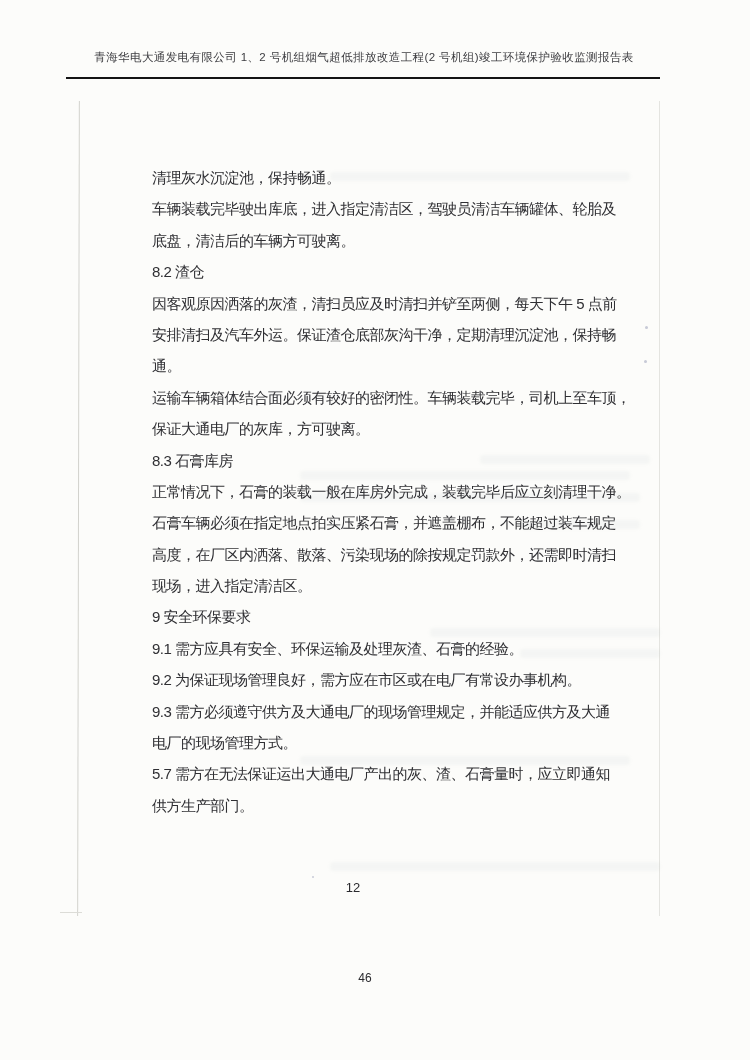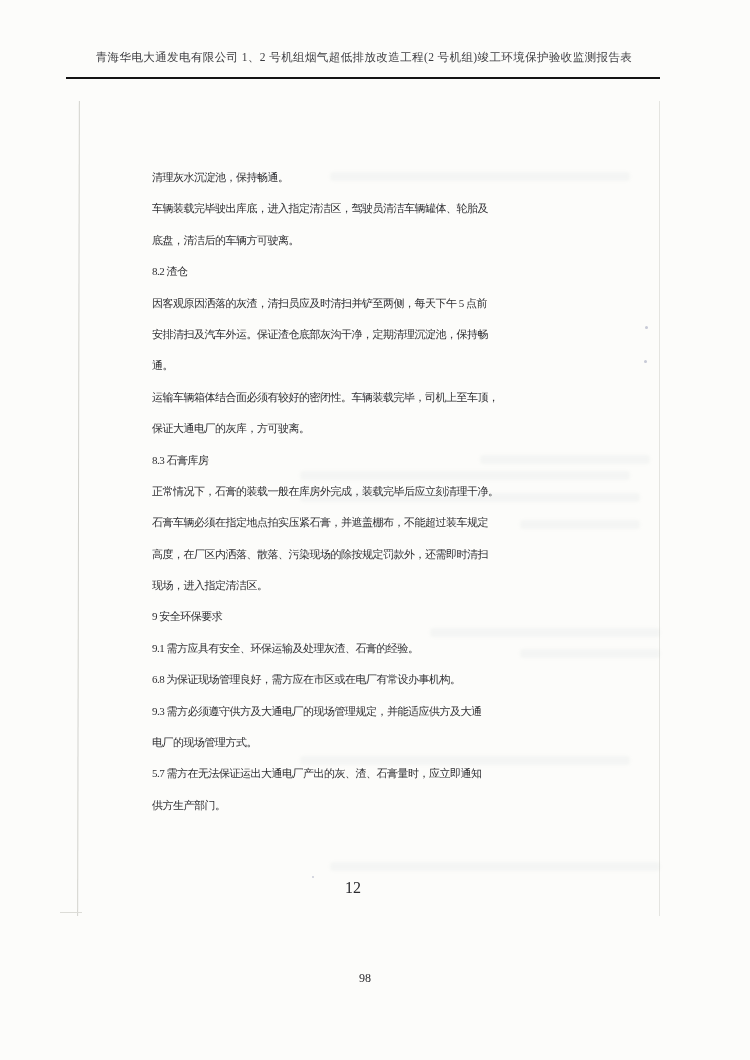--- a/index.html
+++ b/index.html
@@ -9,21 +9,21 @@
     --rule:#141414;
     --scan-edge:#d2d2cd;
   }
   *{margin:0;padding:0;box-sizing:border-box;}
   html,body{background:#e8e8e6;}
   .page{
     position:relative;
     width:750px;height:1060px;
     background:var(--paper);
     overflow:hidden;
-    font-family:Liberation Serif, serif;
+    font-family:Liberation Sans, sans-serif;
     color:var(--text);
   }
   .doc-header{
     position:absolute;
     left:0;top:50px;width:728px;
     text-align:center;
     font-size:11.5px;
     letter-spacing:0.4px;
     color:var(--header-text);
     white-space:pre;
@@ -54,30 +54,30 @@
     background:#dcdcd7;
   }
   .body-text{
     position:absolute;
     left:152px;top:162px;
     width:500px;
   }
   .body-text .line{
     height:31.4px;
     line-height:31.4px;
-    font-size:11px;
+    font-size:15px;
     letter-spacing:-0.5px;
     white-space:pre;
   }
   .inner-page-number{
     position:absolute;
     left:318px;top:881px;
     width:70px;
     text-align:center;
-    font-size:16px;
+    font-size:13px;
     line-height:14px;
     color:#2a2a2e;
   }
   .outer-page-number{
     position:absolute;
     left:335px;top:971px;
     width:60px;
     text-align:center;
     font-size:12px;
     line-height:15px;
@@ -135,24 +135,24 @@
       <div class="line">通。</div>
       <div class="line">运输车辆箱体结合面必须有较好的密闭性。车辆装载完毕，司机上至车顶，</div>
       <div class="line">保证大通电厂的灰库，方可驶离。</div>
       <div class="line">8.3 石膏库房</div>
       <div class="line">正常情况下，石膏的装载一般在库房外完成，装载完毕后应立刻清理干净。</div>
       <div class="line">石膏车辆必须在指定地点拍实压紧石膏，并遮盖棚布，不能超过装车规定</div>
       <div class="line">高度，在厂区内洒落、散落、污染现场的除按规定罚款外，还需即时清扫</div>
       <div class="line">现场，进入指定清洁区。</div>
       <div class="line">9 安全环保要求</div>
       <div class="line">9.1 需方应具有安全、环保运输及处理灰渣、石膏的经验。</div>
-      <div class="line">6.8 为保证现场管理良好，需方应在市区或在电厂有常设办事机构。</div>
+      <div class="line">9.2 为保证现场管理良好，需方应在市区或在电厂有常设办事机构。</div>
       <div class="line">9.3 需方必须遵守供方及大通电厂的现场管理规定，并能适应供方及大通</div>
       <div class="line">电厂的现场管理方式。</div>
       <div class="line">5.7 需方在无法保证运出大通电厂产出的灰、渣、石膏量时，应立即通知</div>
       <div class="line">供方生产部门。</div>
     </div>
 
   <div class="inner-page-number">12</div>
 
-  <div class="outer-page-number">98</div>
+  <div class="outer-page-number">46</div>
 
 </div>
 
 </body></html>

